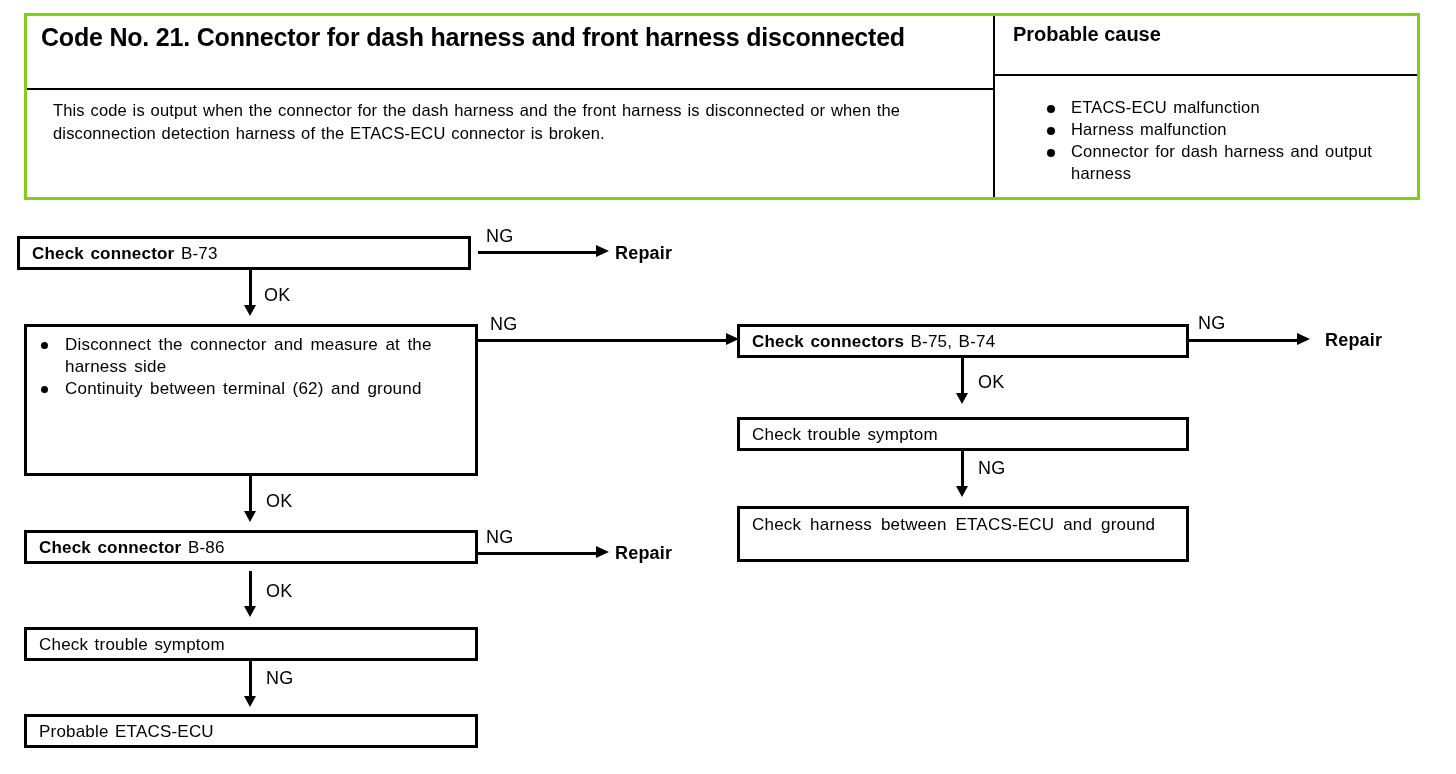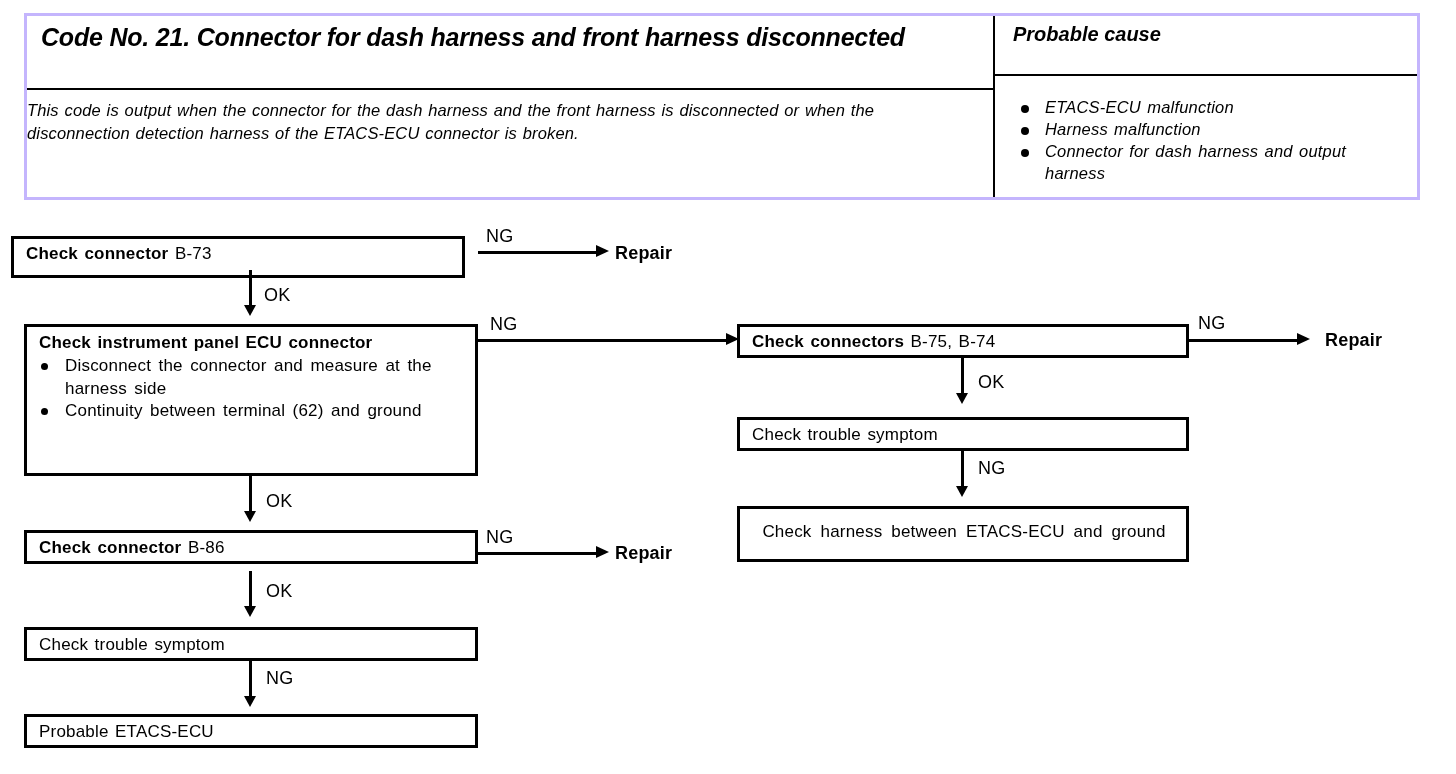--- a/index.html
+++ b/index.html
@@ -16,25 +16,24 @@
     overflow: hidden;
   }
 
   
   #header-table {
     position: absolute;
     left: 24px;
     top: 13px;
     width: 1396px;
     height: 187px;
-    border: 3px solid #c4b5fd;
+    border: 3px solid #84cc16;
     box-sizing: border-box;
     display: flex;
     flex-direction: row;
-    font-style: italic;
   }
   .hdr-col-left {
     width: 968px;
     box-sizing: border-box;
     border-right: 2px solid #000;
     display: flex;
     flex-direction: column;
   }
   .hdr-col-right {
     flex: 1;
@@ -44,21 +43,21 @@
   }
   .hdr-title-cell {
     height: 74px;
     box-sizing: border-box;
     border-bottom: 2px solid #000;
     padding: 7px 12px 0 14px;
   }
   .hdr-body-cell {
     flex: 1;
     box-sizing: border-box;
-    padding: 9px 14px 0 0;
+    padding: 9px 14px 0 26px;
   }
   .title-main {
     font-size: 25px;
     font-weight: bold;
     line-height: 1.12;
     letter-spacing: -0.2px;
   }
   .title-cause {
     font-size: 20px;
     font-weight: bold;
@@ -213,41 +212,40 @@
         <li>ETACS-ECU malfunction</li>
         <li>Harness malfunction</li>
         <li>Connector for dash harness and output harness</li>
       </ul>
     </div>
   </div>
 </div>
 
 <div id="flow">
 
-  <div class="fbox" style="left:11px; top:236px; width:454px; height:42px;">
+  <div class="fbox" style="left:17px; top:236px; width:454px; height:34px;">
     <div class="inner">
       <div class="b-line">
         <span class="b-bold">Check connector</span>
         <span>B-73</span>
       </div>
     </div>
   </div>
 
   <div class="hline" style="left:478px; top:251px; width:120px;"></div>
   <div class="arrow-right" style="left:596px; top:245px;"></div>
   <div class="edge-label" style="left:486px; top:226px;">NG</div>
   <div class="term-label" style="left:615px; top:243px;">Repair</div>
 
   <div class="vline" style="left:249px; top:270px; height:38px;"></div>
   <div class="arrow-down" style="left:244px; top:305px;"></div>
   <div class="edge-label" style="left:264px; top:285px;">OK</div>
 
   <div class="fbox" style="left:24px; top:324px; width:454px; height:152px;">
     <div class="inner" style="padding-top:5px;">
-      <div class="b-line b-bold">Check instrument panel ECU connector</div>
       <ul class="sub-list">
         <li>Disconnect the connector and measure at the harness side</li>
         <li>Continuity between terminal (62) and ground</li>
       </ul>
     </div>
   </div>
 
   <div class="hline" style="left:478px; top:339px; width:253px;"></div>
   <div class="arrow-right" style="left:726px; top:333px;"></div>
   <div class="edge-label" style="left:490px; top:314px;">NG</div>
@@ -312,18 +310,18 @@
     <div class="inner">
       <div class="b-line">Check trouble symptom</div>
     </div>
   </div>
 
   <div class="vline" style="left:961px; top:451px; height:38px;"></div>
   <div class="arrow-down" style="left:956px; top:486px;"></div>
   <div class="edge-label" style="left:978px; top:458px;">NG</div>
 
   <div class="fbox" style="left:737px; top:506px; width:452px; height:56px;">
-    <div class="inner" style="padding-top:12px;text-align:center;">
+    <div class="inner" style="padding-top:5px;">
       <div class="b-line wrap" style="word-spacing:4px;">Check harness between ETACS-ECU and ground</div>
     </div>
   </div>
 
 </div>
 
 </body></html>

